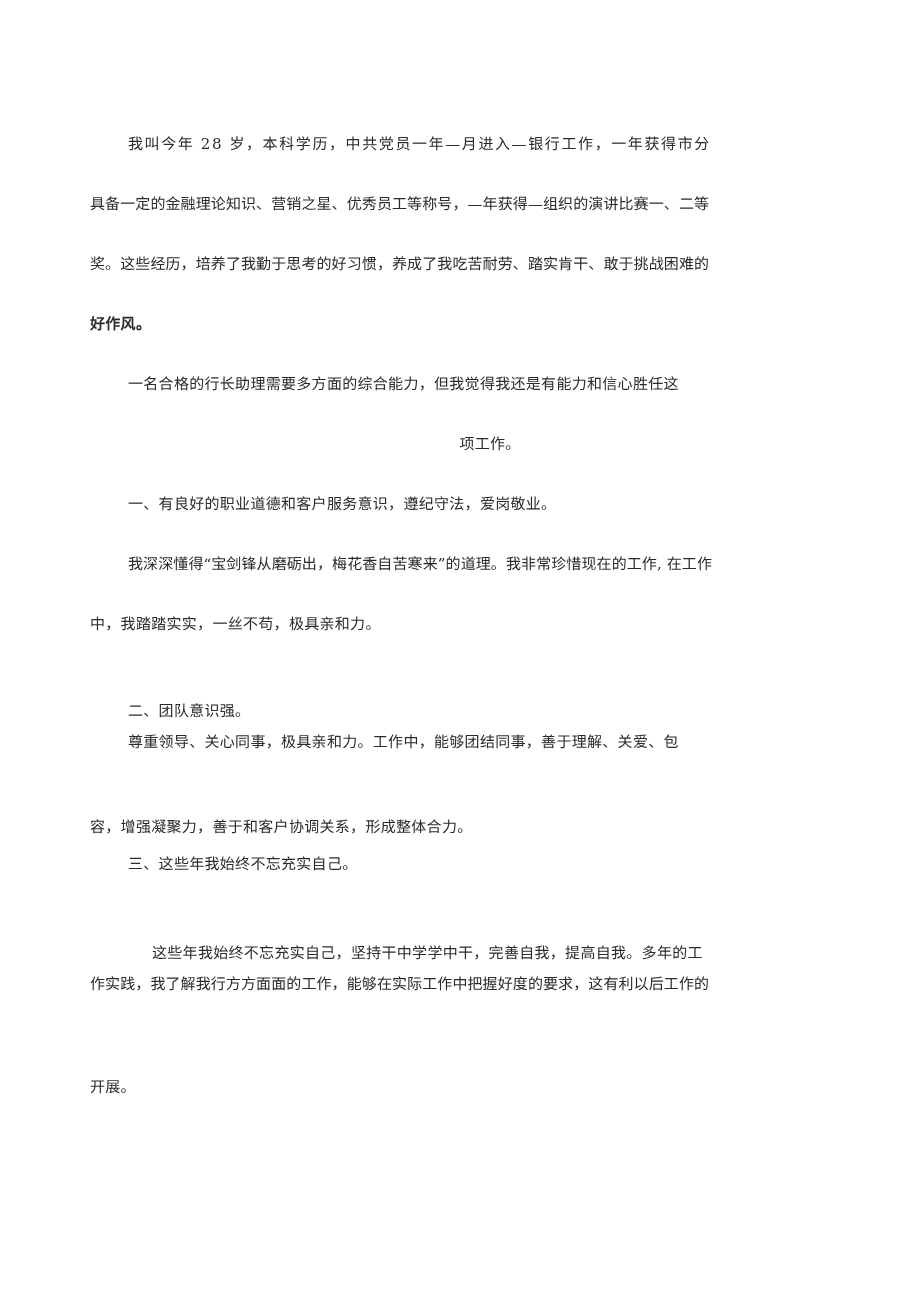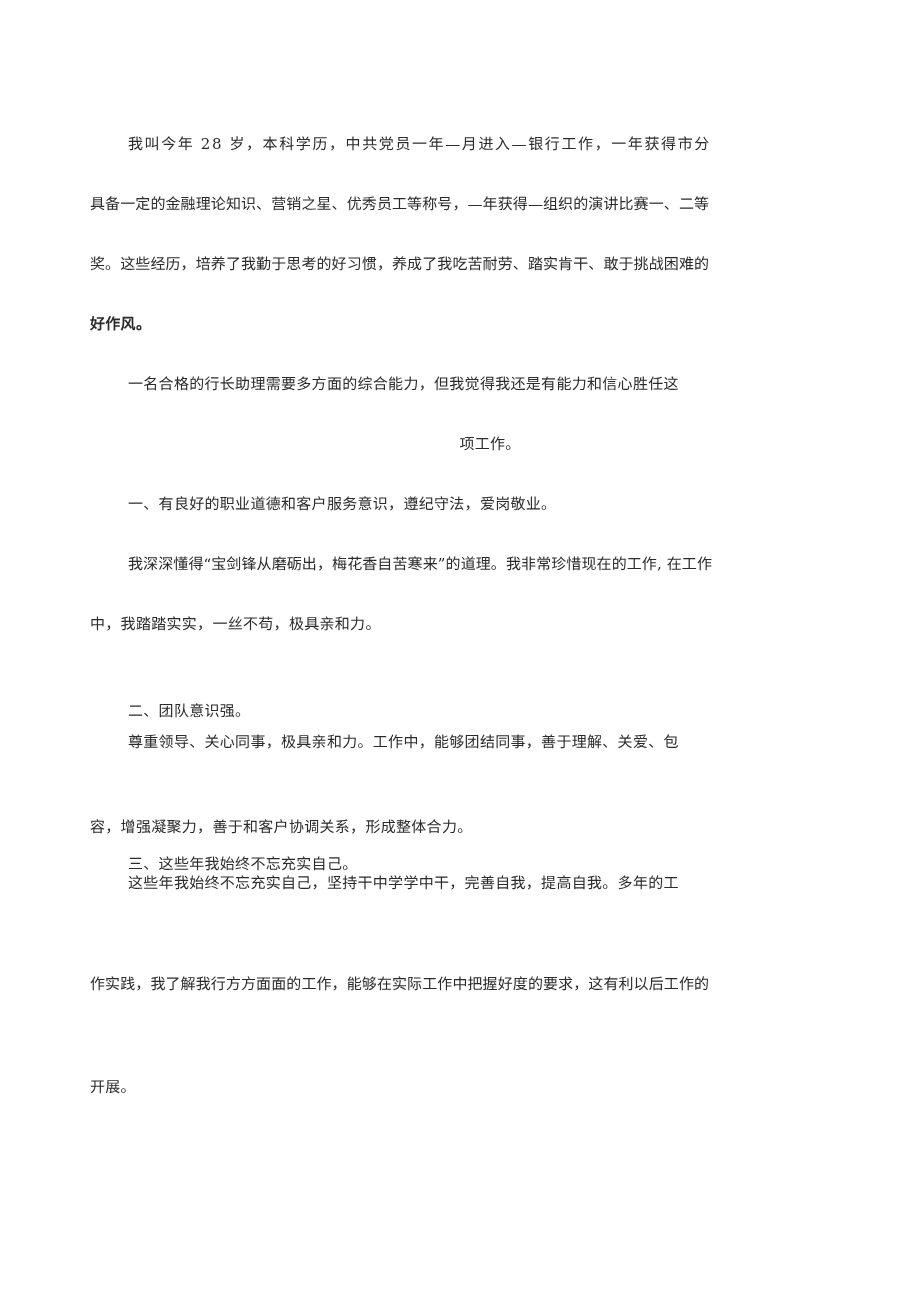--- a/index.html
+++ b/index.html
@@ -63,17 +63,17 @@
       <div class="text-line" style="top: 307px; font-weight: bold;">好作风。</div>
       <div class="text-line indent" style="top: 367px;">一名合格的行长助理需要多方面的综合能力，但我觉得我还是有能力和信心胜任这</div>
       <div class="text-line" style="top: 427px; text-align: center;">项工作。</div>
       <div class="text-line indent" style="top: 487px;">一、有良好的职业道德和客户服务意识，遵纪守法，爱岗敬业。</div>
       <div class="text-line indent tight" style="top: 547px;">我深深懂得“宝剑锋从磨砺出，梅花香自苦寒来”的道理。我非常珍惜现在的工作, 在工作</div>
       <div class="text-line" style="top: 607px;">中，我踏踏实实，一丝不苟，极具亲和力。</div>
       <div class="text-line indent" style="top: 694px;">二、团队意识强。</div>
       <div class="text-line indent" style="top: 727px; font-family: Liberation Mono, monospace;">尊重领导、关心同事，极具亲和力。工作中，能够团结同事，善于理解、关爱、包</div>
       <div class="text-line" style="top: 787px; margin-top: 23px;">容，增强凝聚力，善于和客户协调关系，形成整体合力。</div>
       <div class="text-line indent" style="top: 847px;">三、这些年我始终不忘充实自己。</div>
-      <div class="text-line indent" style="top: 866px;">这些年我始终不忘充实自己，坚持干中学学中干，完善自我，提高自我。多年的工</div>
+      <div class="text-line indent" style="top: 936px; margin-left: 24px;">这些年我始终不忘充实自己，坚持干中学学中干，完善自我，提高自我。多年的工</div>
       <div class="text-line tight" style="top: 967px;">作实践，我了解我行方方面面的工作，能够在实际工作中把握好度的要求，这有利以后工作的</div>
       <div class="text-line" style="top: 1027px; margin-top: 43px;">开展。</div>
     </div>
 </div>
 
 </body></html>

